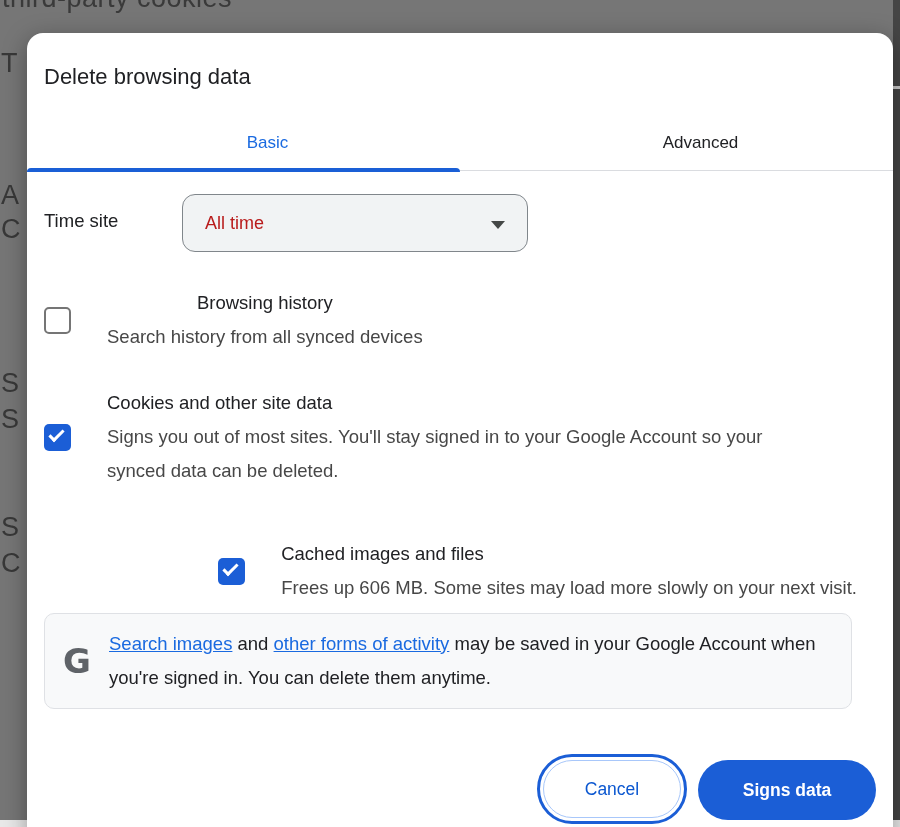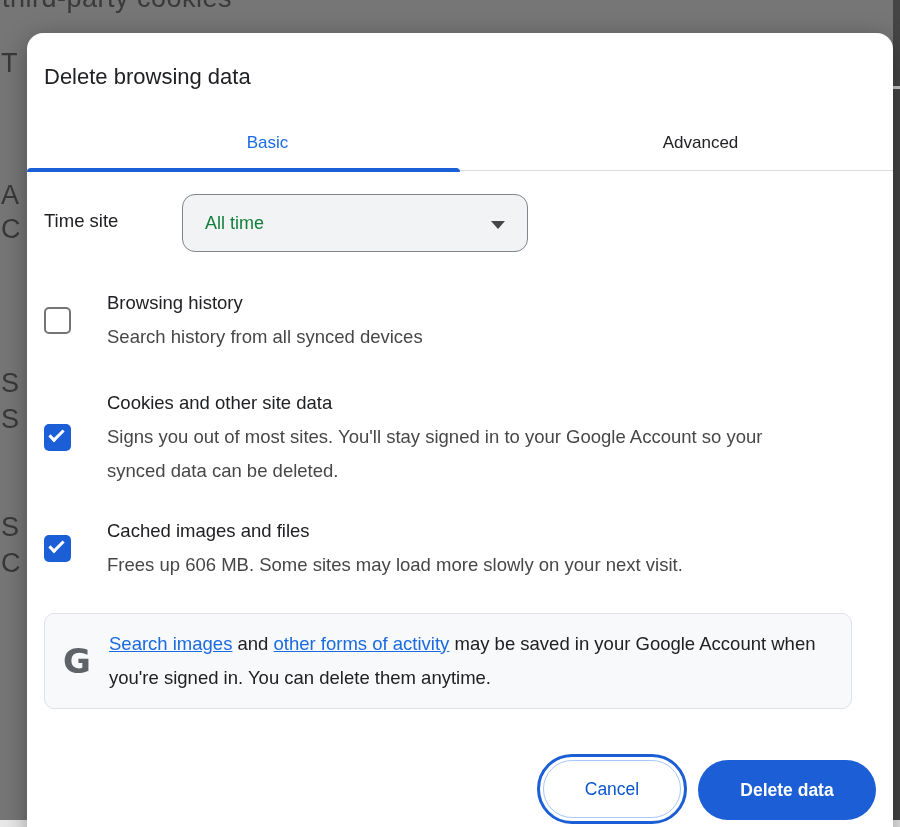--- a/index.html
+++ b/index.html
@@ -77,39 +77,39 @@
     font-size: 18.5px; color: #202124;
   }
   .time-range-select {
     position: absolute; left: 155px; top: 161px;
     width: 346px; height: 58px;
     background: #f1f3f4;
     border: 1px solid #80868b;
     border-radius: 13px;
     display: flex; align-items: center;
     padding: 0 22px;
-    font-size: 18px; color: #15803d;
+    font-size: 18px; color: #b91c1c;
     cursor: pointer;
   }
   .caret-down {
     position: absolute; right: 22px; top: 26px;
     width: 0; height: 0;
     border-left: 7px solid transparent;
     border-right: 7px solid transparent;
     border-top: 8px solid #444746;
   }
 
   
   .cb-row {
     position: absolute; left: 17px; right: 36px;
     display: flex; align-items: center;
   }
-  .cb-row.row-0 { top: 253px; }
+  .cb-row.row-0 { top: 253px; text-align: center; }
   .cb-row.row-1 { top: 353px; }
-  .cb-row.row-2 { top: 481px; }
+  .cb-row.row-2 { top: 504px; justify-content: flex-end; }
   .checkbox {
     flex: 0 0 27px; width: 27px; height: 27px;
     border-radius: 5px; margin-right: 36px;
     position: relative; cursor: pointer;
   }
   .checkbox.unchecked { border: 2.5px solid #757575; background: #fff; }
   .checkbox.checked { background: #1b5ed6; }
   .checkbox .check {
     position: absolute; left: 5px; top: 6px;
     width: 15px; height: 8px;
@@ -231,16 +231,16 @@
     </div>
 
     <div class="note-box">
       <div class="g-icon">G</div>
       <div class="note-text">
         <a>Search images</a><span> and </span><a>other forms of activity</a><span> may be saved in your Google Account when you're signed in. You can delete them anytime.</span>
       </div>
     </div>
 
     <button class="btn-cancel">Cancel</button>
-    <button class="btn-delete">Delete data</button>
+    <button class="btn-delete">Signs data</button>
 
   </div>
 </div>
 
 </body></html>

